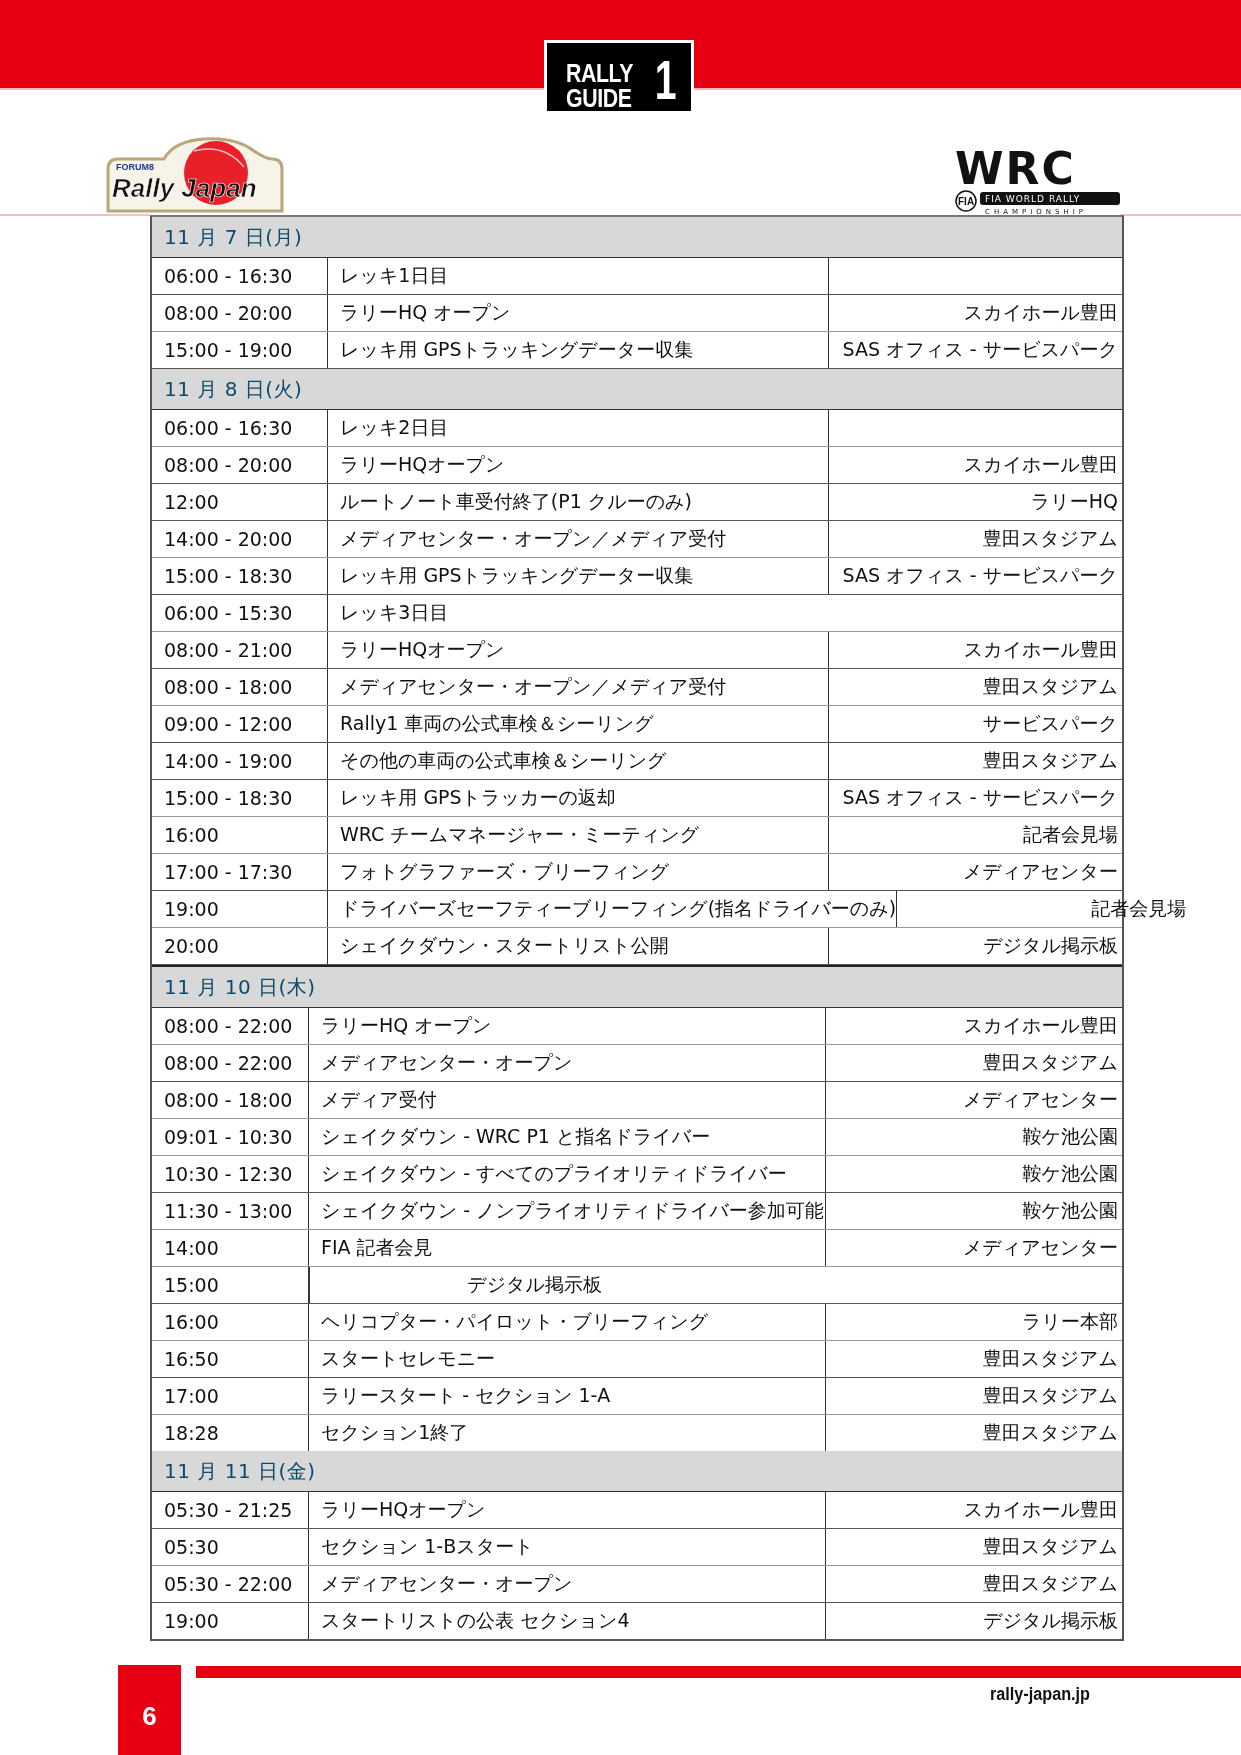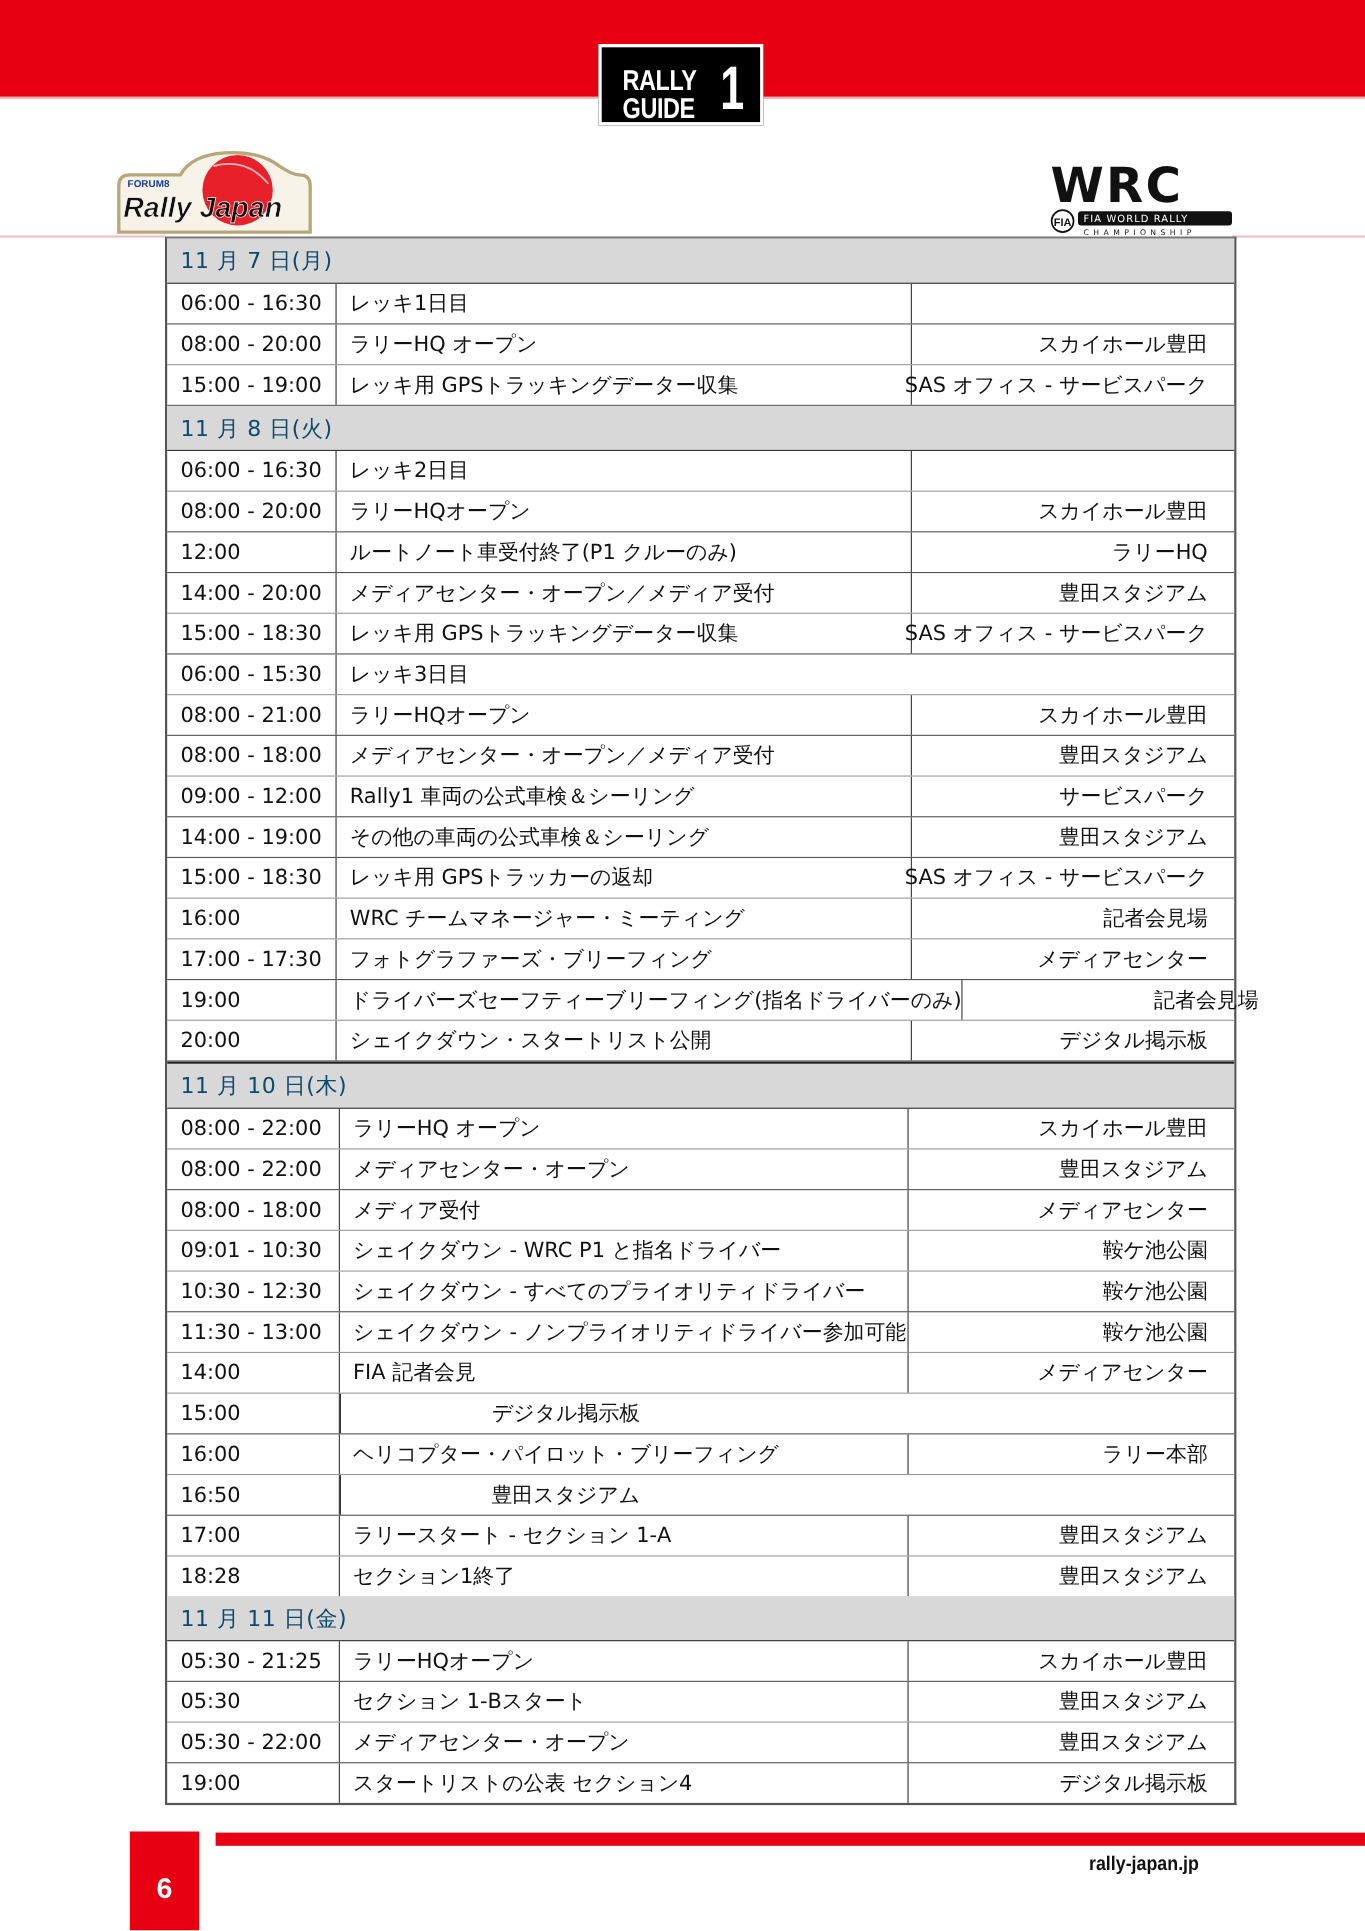--- a/index.html
+++ b/index.html
@@ -24,24 +24,24 @@
   .header-rule-left { position: absolute; left: 0; top: 214px; width: 150px; height: 2px; background: #f0c0c4; }
   .header-rule-right { position: absolute; left: 1120px; top: 214px; width: 121px; height: 2px; background: #f0c0c4; }
 
   .sched { position: absolute; left: 150px; top: 215px; width: 974px; border: 2px solid #555; border-top: 2px solid #777; box-sizing: border-box; }
   .day-head { height: 40px; background: #d8d8d8; border-bottom: 1px solid #333; display: flex; align-items: center;
     padding-left: 12px; font-size: 20px; letter-spacing: 0.5px; color: #0c4a6e; }
   .day-head.thick-top { border-top: 2px solid #222; }
   .row { display: flex; height: 36px; border-bottom: 1px solid #555; font-size: 19px; }
   .row:last-child { border-bottom: none; }
   .row.soft { border-bottom-color: #999; }
-  .c-time { width: 154px; flex: none; border-right: 1px solid #333; display: flex; align-items: center; padding-left: 12px; box-sizing: border-box; }
+  .c-time { width: 176px; flex: none; border-right: 1px solid #333; display: flex; align-items: center; padding-left: 12px; box-sizing: border-box; }
   .c-event { flex: 1; display: flex; align-items: center; padding-left: 12px; box-sizing: border-box; white-space: nowrap; }
   .c-loc { width: 294px; flex: none; border-left: 1px solid #333; display: flex; align-items: center; justify-content: flex-end;
-    padding-right: 24px; box-sizing: border-box; white-space: nowrap; }
+    padding-right: 4px; box-sizing: border-box; white-space: nowrap; }
   .sec-d10 .c-time { width: 157px; }
   .sec-d10 .c-loc { width: 297px; }
 
   .footer-page { position: absolute; left: 118px; top: 1665px; width: 63px; height: 90px; background: #e60012;
     color: #fff; font-family: "Liberation Sans", sans-serif; font-weight: bold; font-size: 26px;
     display: flex; align-items: center; justify-content: center; padding-top: 12px; box-sizing: border-box; }
   .footer-bar { position: absolute; left: 196px; top: 1666px; width: 1045px; height: 12px; background: #e60012; }
   .footer-url { position: absolute; left: 990px; top: 1684px; font-family: "Liberation Sans", sans-serif; font-weight: bold;
     font-size: 18px; color: #111; transform: scaleX(0.9); transform-origin: left; }
 </style>
@@ -216,20 +216,21 @@
       <div class="c-time">15:00</div>
       <div class="c-loc">デジタル掲示板</div>
     </div>
     <div class="row soft">
       <div class="c-time">16:00</div>
       <div class="c-event">ヘリコプター・パイロット・ブリーフィング</div>
       <div class="c-loc">ラリー本部</div>
     </div>
     <div class="row">
       <div class="c-time">16:50</div>
+      <div class="c-event">スタートセレモニー</div>
       <div class="c-loc">豊田スタジアム</div>
     </div>
     <div class="row soft">
       <div class="c-time">17:00</div>
       <div class="c-event">ラリースタート - セクション 1-A</div>
       <div class="c-loc">豊田スタジアム</div>
     </div>
     <div class="row soft">
       <div class="c-time">18:28</div>
       <div class="c-event">セクション1終了</div>

